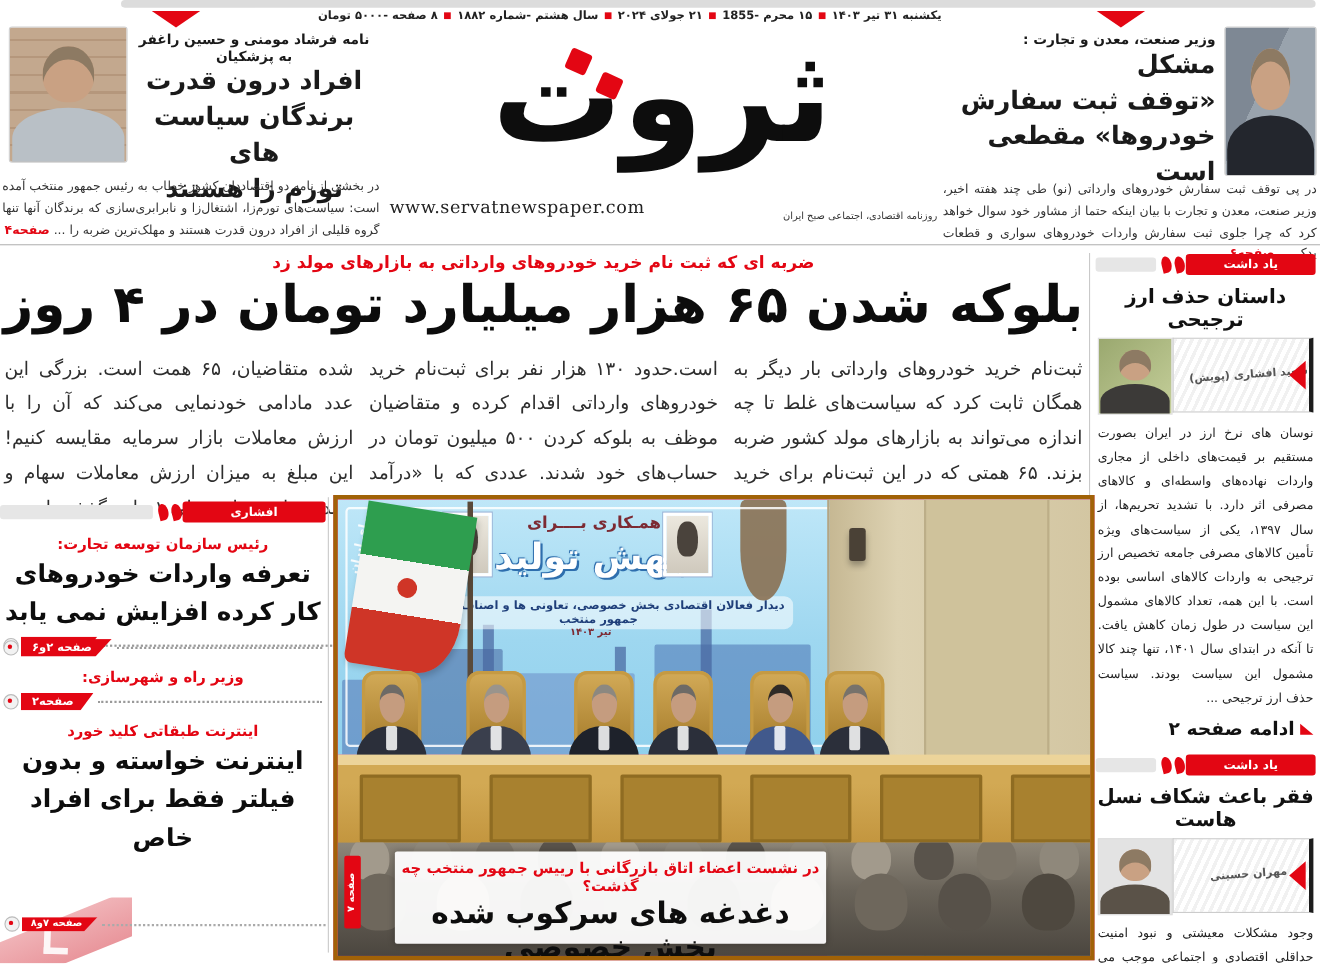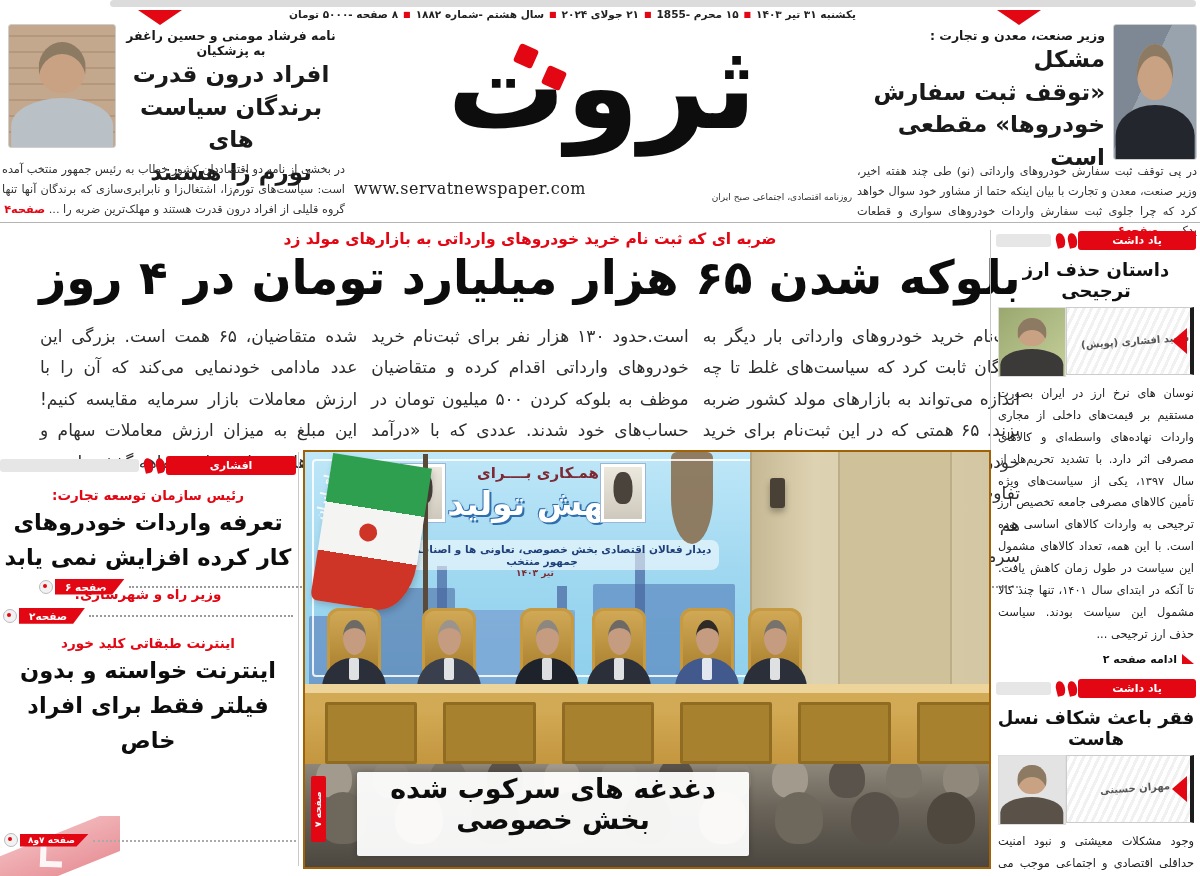--- a/index.html
+++ b/index.html
@@ -30,21 +30,21 @@
   .mug.studio::after{background:#5a5248;}
   
   .masthead{position:absolute;left:348px;top:8px;width:508px;height:212px;}
   .dateline{font-size:10.5px;font-weight:bold;text-align:center;white-space:nowrap;color:#222;}
   .dateline span + span::before{content:"■";color:#e30613;font-size:8px;margin:0 5px;position:relative;top:-1px;}
   .logo{position:absolute;top:18px;left:0;width:100%;text-align:center;font-size:118px;font-weight:bold;line-height:1.05;color:#0d0d0d;letter-spacing:-4px;}
   .logo-dot{position:absolute;background:#e30613;width:20px;height:20px;transform:rotate(24deg);border-radius:3px;}
   .site{position:absolute;left:6px;bottom:22px;font-family:"DejaVu Serif",serif;font-size:16px;color:#222;direction:ltr;letter-spacing:.5px;}
   .tagline{position:absolute;right:4px;bottom:18px;font-size:9px;color:#333;}
   
-  .lead{position:absolute;left:0;top:224px;width:988px;padding-left:36px;}
+  .lead{position:absolute;left:0;top:224px;width:988px;}
   .lead-kicker{margin-top:6px;text-align:center;font-weight:bold;font-size:15.5px;color:#e30613;}
   .lead-head{margin-top:2px;text-align:center;font-weight:bold;font-size:47px;letter-spacing:-1px;color:#0c0c0c;white-space:nowrap;}
   .lead-cols{display:flex;gap:14px;margin-top:16px;padding:0 4px;}
   .lead-cols div{flex:1;font-size:17px;line-height:1.85;text-align:justify;color:#2e2e2e;}
   .ribrow{display:flex;align-items:center;direction:ltr;margin-top:6px;padding:0 3px;}
   .ribdot{width:12px;height:12px;border-radius:50%;background:#f2f2f2;border:1px solid #bbb;position:relative;flex:0 0 auto;}
   .ribdot::after{content:"";position:absolute;left:3px;top:3px;width:4px;height:4px;border-radius:50%;background:#e30613;}
   .ribbon{background:#e30613;color:#fff;font-weight:bold;font-size:10.5px;height:16px;line-height:16px;
           padding:0 18px 0 10px;margin-left:2px;clip-path:polygon(0 0,100% 0,82% 100%,0 100%);flex:0 0 auto;}
   .dotline{flex:1;border-bottom:2px dotted #9a9a9a;height:1px;margin-left:4px;}
@@ -60,28 +60,28 @@
   .ntitle{font-weight:bold;font-size:18px;text-align:center;margin:8px 0 6px;color:#111;}
   .nphoto{display:flex;direction:ltr;align-items:stretch;height:68px;margin:0 2px;}
   .nphoto .mug{width:66px;height:68px;flex:0 0 auto;border:1px solid #ddd;}
   .bstrip{flex:1;position:relative;border:1px solid #ccc;border-right:4px solid #1c1c1c;
           background:repeating-linear-gradient(115deg,#f1f1f1 0 3px,#ffffff 3px 7px);
           display:flex;align-items:center;justify-content:center;}
   .bstrip .arrow{position:absolute;right:3px;top:50%;transform:translateY(-50%);width:0;height:0;
                  border-top:13px solid transparent;border-bottom:13px solid transparent;border-right:15px solid #e30613;}
   .byline{font-size:10px;color:#555;font-weight:bold;transform:rotate(-4deg);padding-left:14px;}
   .nbody{font-size:11.4px;line-height:1.92;text-align:justify;color:#222;margin:8px 2px 0;}
-  .nmore{display:flex;align-items:center;direction:rtl;margin:7px 2px 0;font-weight:bold;font-size:11px;color:#111;}
+  .nmore{display:flex;align-items:center;direction:rtl;margin:7px 2px 0;font-weight:bold;font-size:17px;color:#111;}
   .nmore .tri{width:0;height:0;border-top:10px solid transparent;border-left:12px solid #e30613;margin-left:5px;}
   
   .vitrine{position:absolute;left:0;top:453px;width:296px;}
   .vkicker{margin-top:11px;text-align:center;font-weight:bold;font-size:13.5px;color:#e30613;}
   .vhead{margin-top:2px;text-align:center;font-weight:bold;font-size:22.5px;line-height:1.55;color:#0d0d0d;}
   
-  .photo{position:absolute;left:303px;top:450px;width:684px;height:415px;border:2px solid #a16207;overflow:hidden;background:#ec4899;}
+  .photo{position:absolute;left:303px;top:450px;width:684px;height:415px;border:4px solid #a16207;overflow:hidden;background:#ec4899;}
   .banner{position:absolute;left:0;top:0;width:100%;height:232px;background:linear-gradient(180deg,#bfe7f8 0%,#9ed7f0 55%,#8fd0ec 100%);}
   .banner::after{content:"";position:absolute;inset:7px;border:2px solid rgba(255,255,255,.85);border-radius:4px;pointer-events:none;}
   .sky{position:absolute;bottom:0;border-radius:2px 2px 0 0;}
   .chim{position:absolute;bottom:0;width:10px;background:#46649e;opacity:.7;}
   .banner-small{position:absolute;top:12px;left:118px;width:230px;text-align:center;font-weight:bold;font-size:15px;color:#7c2a33;}
   .banner-big{position:absolute;top:32px;left:108px;width:250px;text-align:center;font-weight:bold;font-size:33px;color:#fff;
               text-shadow:0 0 2px #2f6fae,2px 2px 0 #2f6fae,-1px -1px 0 #2f6fae;}
   .banner-sub{position:absolute;top:88px;left:60px;width:346px;text-align:center;font-weight:bold;font-size:10.5px;color:#1f3f7a;
               background:rgba(255,255,255,.55);border-radius:8px;padding:3px 4px;}
   .banner-date{position:absolute;top:116px;left:170px;width:120px;text-align:center;font-size:9px;color:#7c2a33;font-weight:bold;}
@@ -243,20 +243,25 @@
     <div class="nbar">
       <span class="nbar-label" style="min-width:130px;">افشاری</span>
       <span class="q"></span>
         <span class="q2"></span>
       <span class="nbar-gray"></span>
     </div>
 
     <div>
       <div class="vkicker">رئیس سازمان توسعه تجارت:</div>
       <div class="vhead">تعرفه واردات خودروهای کار کرده افزایش نمی یابد</div>
+      <div class="ribrow">
+        <span class="ribdot"></span>
+        <span class="ribbon">صفحه ۲و۶</span>
+        <span class="dotline"></span>
+      </div>
     </div>
 
     <div>
       <div class="vkicker">وزیر راه و شهرسازی:</div>
       <div class="ribrow">
         <span class="ribdot"></span>
         <span class="ribbon">صفحه۲</span>
         <span class="dotline"></span>
       </div>
     </div>
@@ -374,18 +379,19 @@
           <i></i>
           <i></i>
           <i></i>
           <i></i>
           <i></i>
           <i></i>
         </div>
     </div>
 
     <div class="caption">
+      <div class="cap-kicker">در نشست اعضاء اتاق بازرگانی با رییس جمهور منتخب چه گذشت؟</div>
       <div class="cap-head">دغدغه های سرکوب شده بخش خصوصی</div>
     </div>
     <div class="vlabel">صفحه ۷</div>
   </div>
 
 </div>
 
 </body></html>

